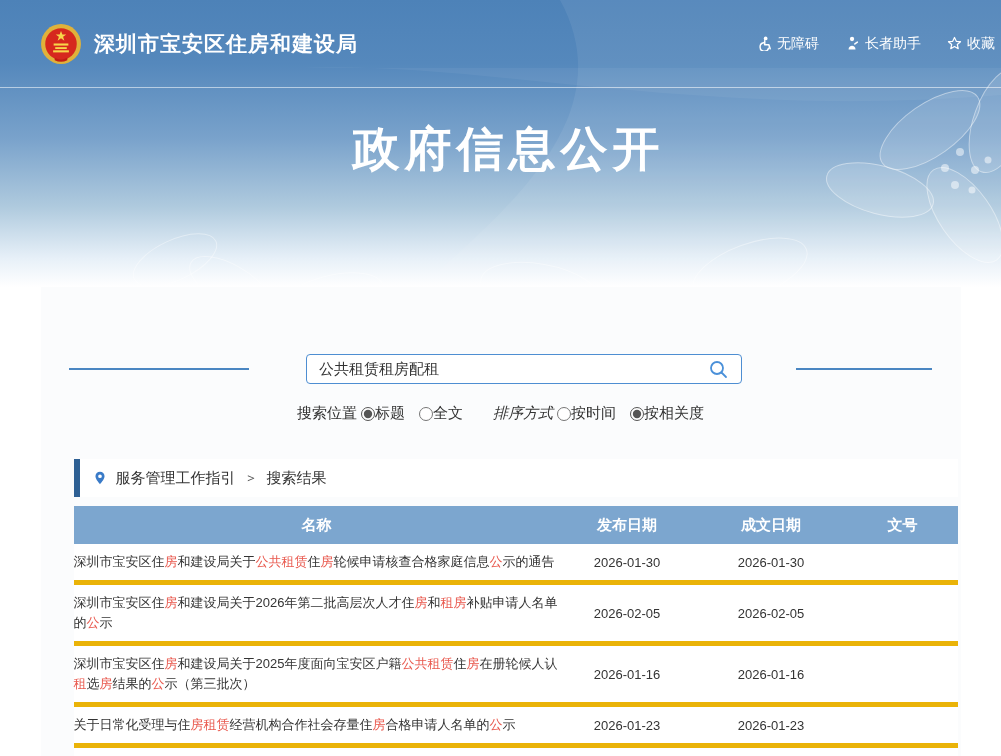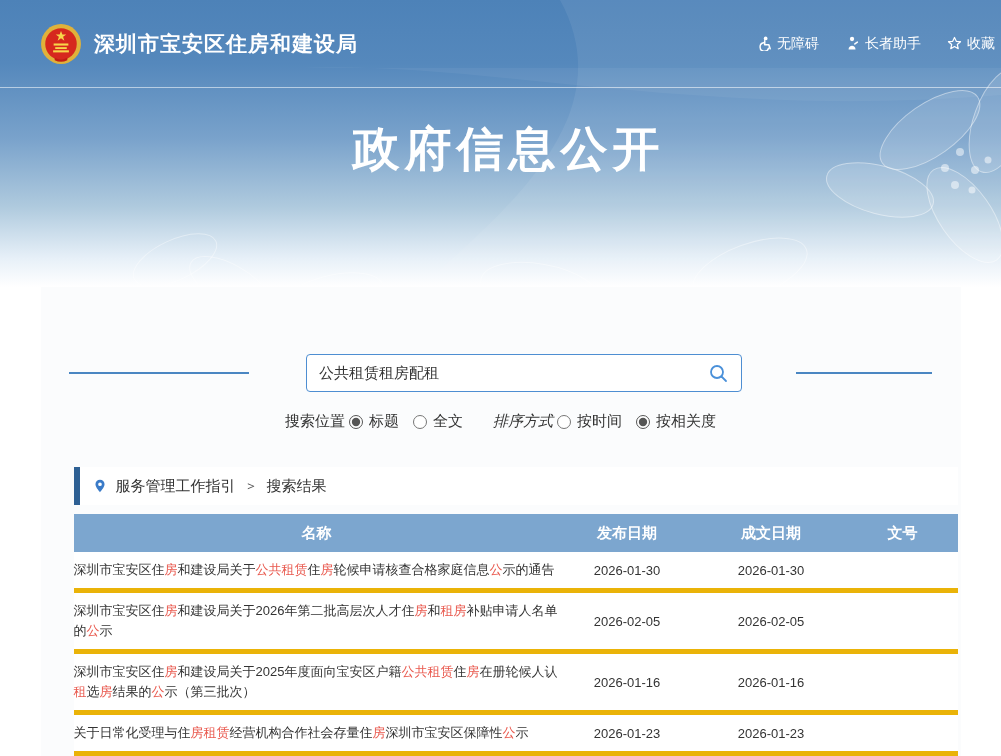--- a/index.html
+++ b/index.html
@@ -23,31 +23,31 @@
   .hero-title { position:absolute; z-index:2; top:118px; left:16px; right:0; text-align:center;
     color:#fff; font-size:47px; font-weight:bold; letter-spacing:5px; }
 
   
   .panel { position:relative; width:920px; margin:0 auto; background:#fbfcfd; min-height:469px; }
 
   .search-row { display:flex; align-items:center; justify-content:center; padding-top:67px; }
   .deco-line { height:2px; background:#4a86c2; }
   .deco-line.left  { width:180px; margin-right:57px; }
   .deco-line.right { width:136px; margin-left:54px; }
-  .search-box { width:436px; height:38px; background:#fff; border:1px solid #4e8ed2;
+  .search-box { width:436px; height:30px; background:#fff; border:1px solid #4e8ed2;
     border-radius:4px; display:flex; align-items:center; padding:0 12px; }
   .search-box input { flex:1; border:none; outline:none; font-size:15px; color:#333;
     font-family:"Liberation Sans","DejaVu Sans",sans-serif; background:transparent; }
   .search-btn { background:none; border:none; cursor:pointer; display:flex; align-items:center; padding:0; }
 
   .radio-row { margin-top:20px; display:flex; align-items:center; justify-content:center;
     font-size:15px; color:#333; }
   .group-label { margin-right:2px; }
   .group-label.second { margin-left:30px;font-style:italic; }
-  .radio-row label { display:flex; align-items:center; gap:6px; margin-left:14px; cursor:pointer; }
+  .radio-row label { display:flex; align-items:center; margin-left:14px; cursor:pointer; }
   .radio-row label.first-of-group { margin-left:2px; }
   .radio-row input[type=radio] { width:14px; height:14px; accent-color:#555; margin:0; }
 
   .breadcrumb { margin:36px 0 0 33px; width:884px; height:38px; background:#fff;
     border-left:6px solid #2e6094; display:flex; align-items:center; padding-left:13px;
     font-size:15px; color:#333; }
   .breadcrumb svg { margin-right:9px; }
   .crumb-root { color:#333; cursor:pointer; }
   .crumb-sep { margin:0 9px; color:#555; font-size:13px; }
 
@@ -207,21 +207,21 @@
           <td class="cell-date">2026-02-05</td>
           <td class="cell-doc"></td>
         </tr>
         <tr>
           <td class="cell-name"><span>深圳市宝安区住</span><span class="hl">房</span><span>和建设局关于2025年度面向宝安区户籍</span><span class="hl">公共租赁</span><span>住</span><span class="hl">房</span><span>在册轮候人认</span><span class="hl">租</span><span>选</span><span class="hl">房</span><span>结果的</span><span class="hl">公</span><span>示（第三批次）</span></td>
           <td class="cell-date">2026-01-16</td>
           <td class="cell-date">2026-01-16</td>
           <td class="cell-doc"></td>
         </tr>
         <tr>
-          <td class="cell-name"><span>关于日常化受理与住</span><span class="hl">房租赁</span><span>经营机构合作社会存量住</span><span class="hl">房</span><span>深圳市宝安区保障性</span><span class="hl">公</span><span>示</span></td>
+          <td class="cell-name"><span>关于日常化受理与住</span><span class="hl">房租赁</span><span>经营机构合作社会存量住</span><span class="hl">房</span><span>合格申请人名单的</span><span class="hl">公</span><span>示</span></td>
           <td class="cell-date">2026-01-23</td>
           <td class="cell-date">2026-01-23</td>
           <td class="cell-doc"></td>
         </tr>
         <tr>
           <td class="cell-name"><span>深圳市宝安区住</span><span class="hl">房</span><span>和建设局关于</span><span class="hl">公</span><span>开征求《深圳市宝安区保障性</span><span class="hl">租赁</span><span>住</span><span class="hl">房</span><span>服务管理工作指引（征求意见稿）》意见的通告</span></td>
           <td class="cell-date">2026-01-19</td>
           <td class="cell-date">2026-01-19</td>
           <td class="cell-doc"></td>
         </tr>

